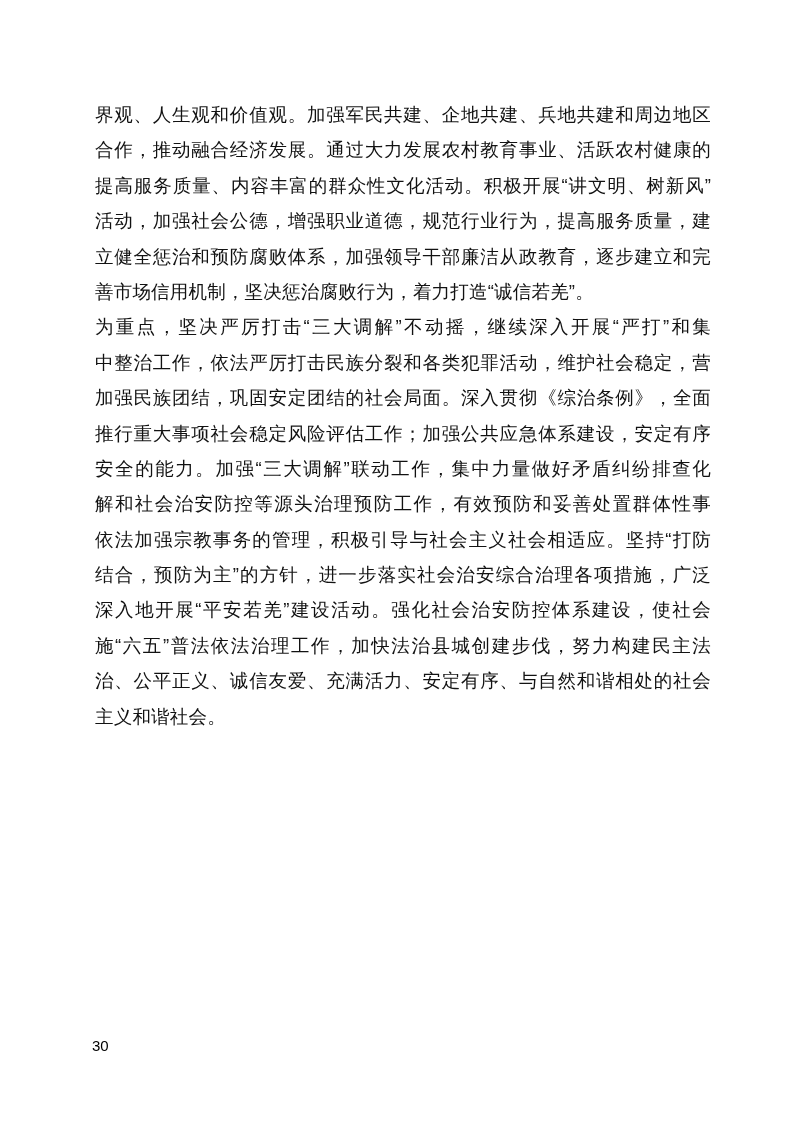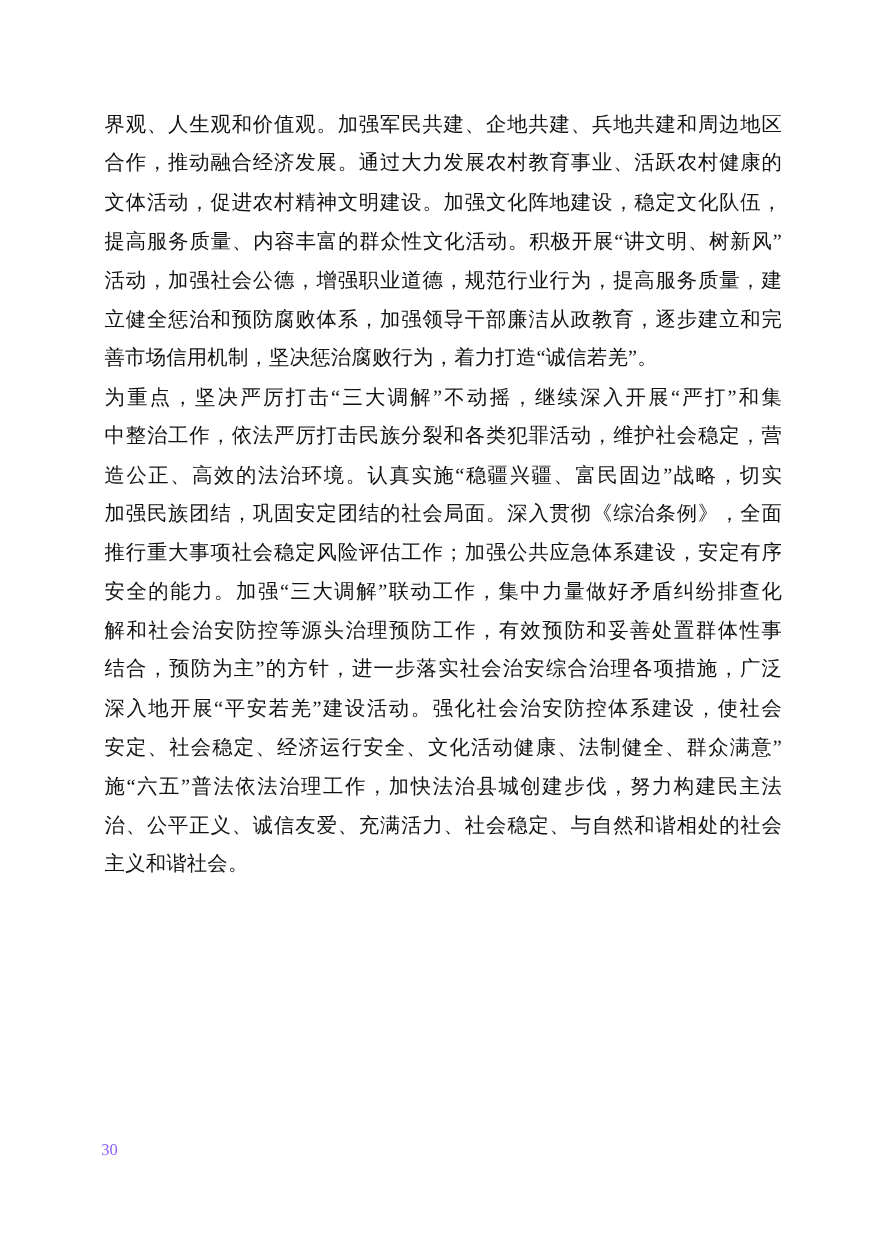--- a/index.html
+++ b/index.html
@@ -6,21 +6,21 @@
     margin: 0;
     padding: 0;
     background: #ffffff;
   }
   .page {
     position: relative;
     width: 793px;
     height: 1122px;
     background: #ffffff;
     overflow: hidden;
-    font-family: Liberation Serif, serif;
+    font-family: Liberation Sans, sans-serif;
     color: #121212;
   }
   .text-block {
     position: absolute;
     left: 95px;
     top: 97px;
     width: 616px;
   }
   .paragraph {
     margin: 0;
@@ -42,53 +42,51 @@
   }
   .line.para-end {
     text-align-last: left;
   }
   .page-number {
     position: absolute;
     left: 92px;
     top: 1036px;
     font-size: 15px;
     line-height: 20px;
-    color: #8b5cf6;
+    color: #000000;
   }
 </style>
 </head>
 <body>
 
 <div class="page">
 
   <div class="text-block">
 
     <div class="paragraph">
       <div class="line">界观、人生观和价值观。加强军民共建、企地共建、兵地共建和周边地区</div>
       <div class="line">合作，推动融合经济发展。通过大力发展农村教育事业、活跃农村健康的</div>
-      <div class="line">文体活动，促进农村精神文明建设。加强文化阵地建设，稳定文化队伍，</div>
       <div class="line">提高服务质量、内容丰富的群众性文化活动。积极开展“讲文明、树新风”</div>
       <div class="line">活动，加强社会公德，增强职业道德，规范行业行为，提高服务质量，建</div>
       <div class="line">立健全惩治和预防腐败体系，加强领导干部廉洁从政教育，逐步建立和完</div>
       <div class="line para-end">善市场信用机制，坚决惩治腐败行为，着力打造“诚信若羌”。</div>
     </div>
 
     <div class="paragraph">
       <div class="line">为重点，坚决严厉打击“三大调解”不动摇，继续深入开展“严打”和集</div>
       <div class="line">中整治工作，依法严厉打击民族分裂和各类犯罪活动，维护社会稳定，营</div>
-      <div class="line">造公正、高效的法治环境。认真实施“稳疆兴疆、富民固边”战略，切实</div>
       <div class="line">加强民族团结，巩固安定团结的社会局面。深入贯彻《综治条例》，全面</div>
       <div class="line">推行重大事项社会稳定风险评估工作；加强公共应急体系建设，安定有序</div>
       <div class="line">安全的能力。加强“三大调解”联动工作，集中力量做好矛盾纠纷排查化</div>
       <div class="line">解和社会治安防控等源头治理预防工作，有效预防和妥善处置群体性事件。</div>
+      <div class="line">依法加强宗教事务的管理，积极引导与社会主义社会相适应。坚持“打防</div>
       <div class="line">结合，预防为主”的方针，进一步落实社会治安综合治理各项措施，广泛</div>
       <div class="line">深入地开展“平安若羌”建设活动。强化社会治安防控体系建设，使社会</div>
-      <div class="line">安定、社会稳定、经济运行安全、文化活动健康、法制健全、群众满意”</div>
       <div class="line">施“六五”普法依法治理工作，加快法治县城创建步伐，努力构建民主法</div>
-      <div class="line">治、公平正义、诚信友爱、充满活力、社会稳定、与自然和谐相处的社会</div>
+      <div class="line">治、公平正义、诚信友爱、充满活力、安定有序、与自然和谐相处的社会</div>
       <div class="line para-end">主义和谐社会。</div>
     </div>
 
   </div>
 
   <div class="page-number">30</div>
 
 </div>
 
 </body></html>

